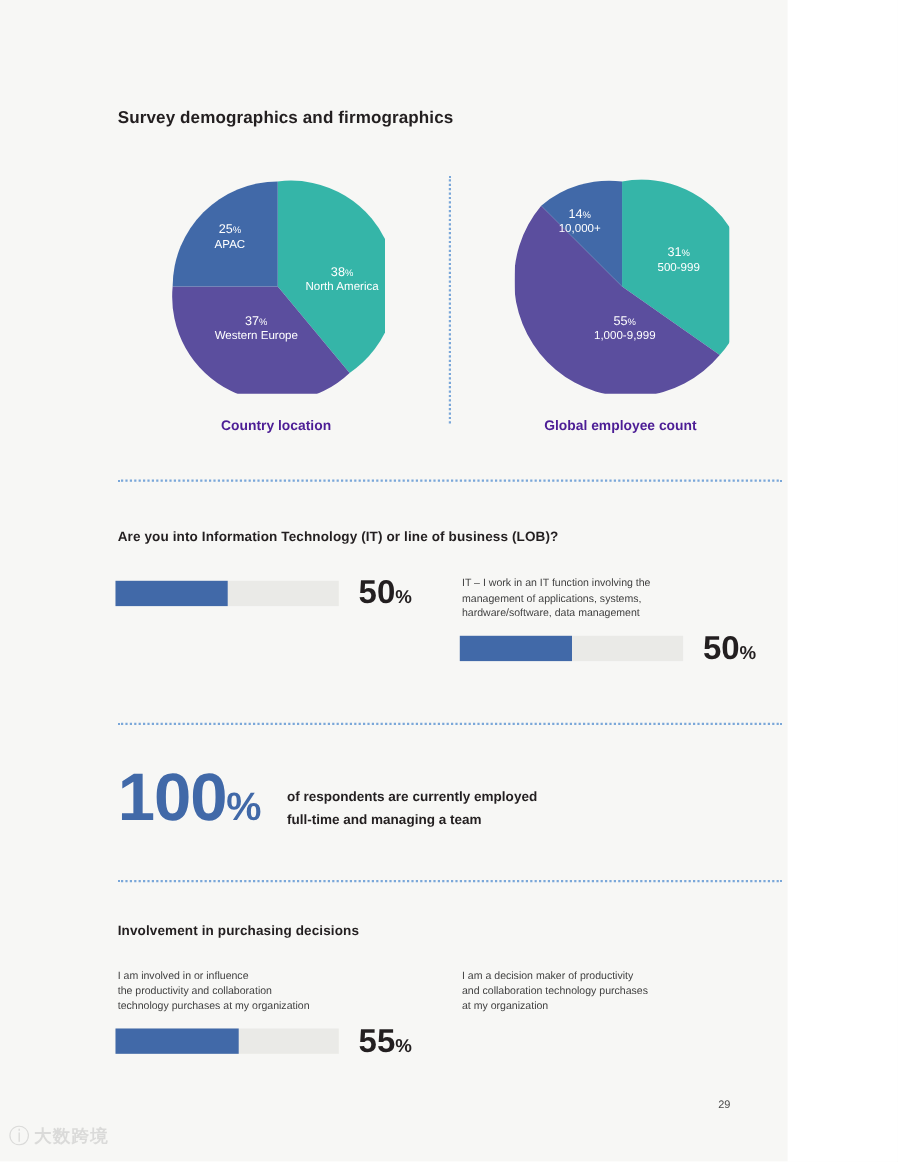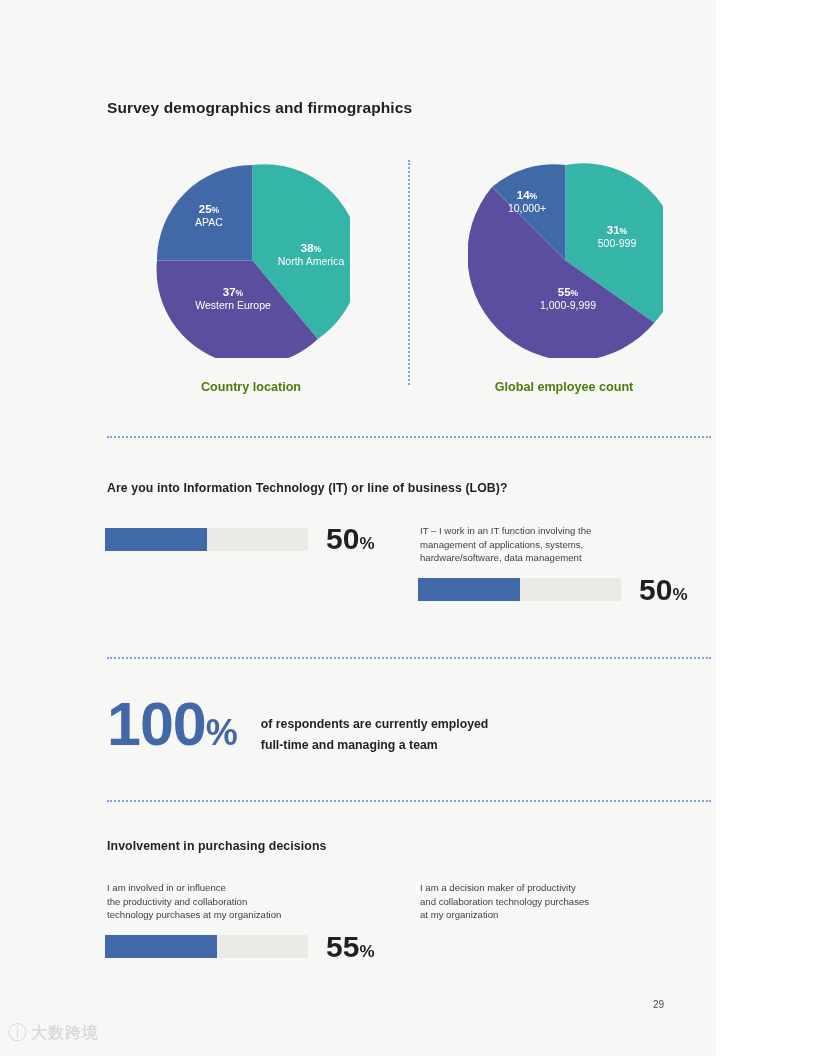--- a/index.html
+++ b/index.html
@@ -53,29 +53,29 @@
   .pie-label {
     position: absolute;
     color: #ffffff;
     text-align: center;
     line-height: 1.25;
     font-size: 10.5px;
     pointer-events: none;
     white-space: nowrap;
   }
   .pie-label .pct {
-    font-weight: bold;
+    font-weight: normal;
     font-size: 11.5px;
   }
   .pie-label .pct .sym { font-size: 8.6px; }
   .pie-caption {
     position: absolute;
     font-weight: bold;
     font-size: 12.6px;
-    color: #4d7c0f;
+    color: #4c1d95;
     text-align: center;
     width: 260px;
   }
   #caption-country { left: 121px; top: 380px; }
   #caption-employees { left: 434px; top: 380px; }
 
   
   .dotted-h {
     position: absolute;
     height: 0;

